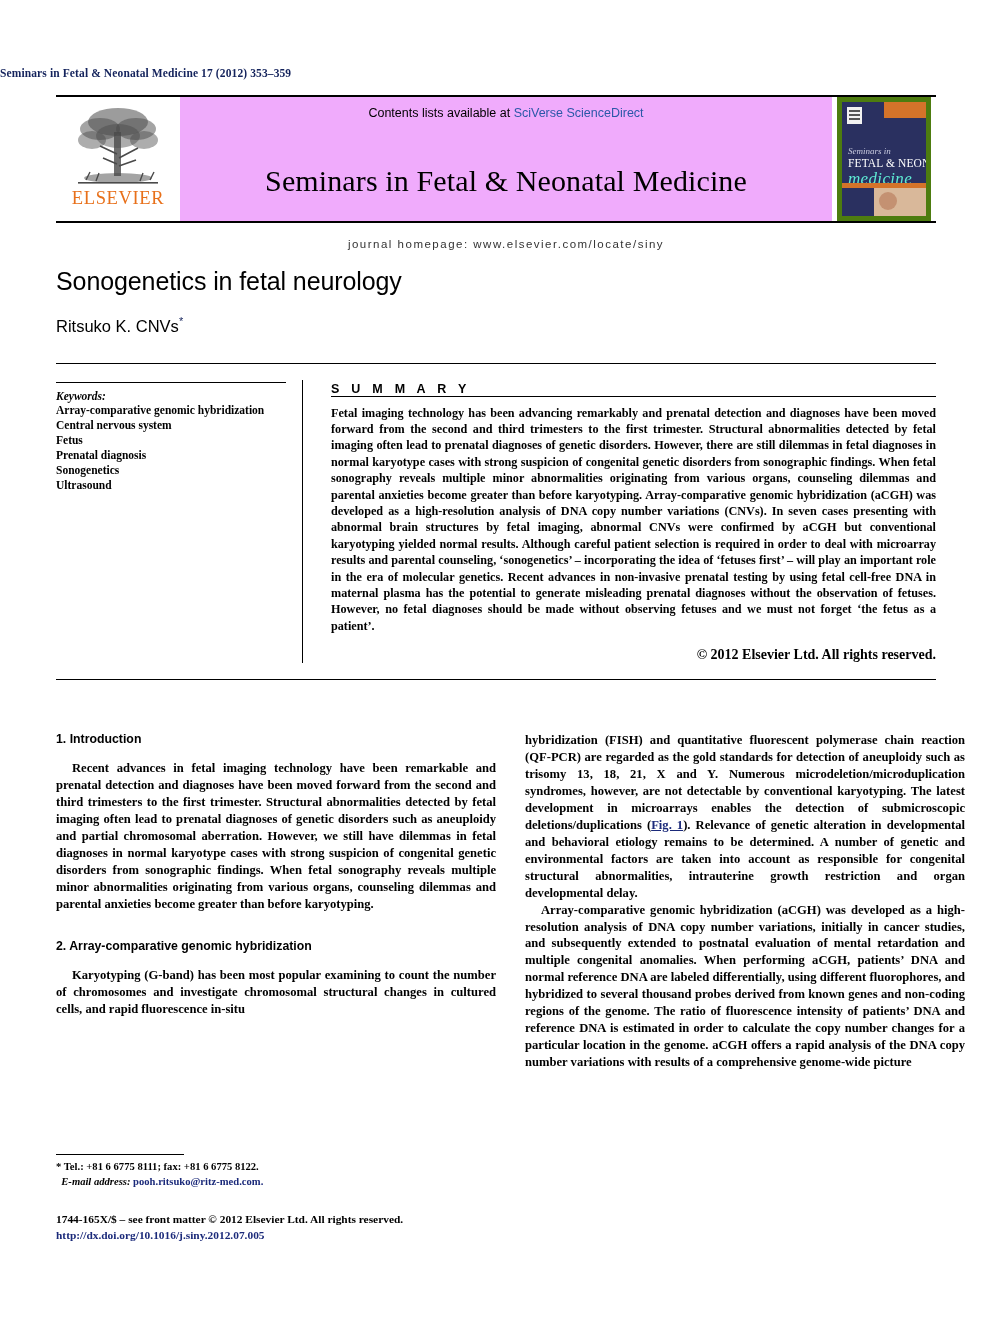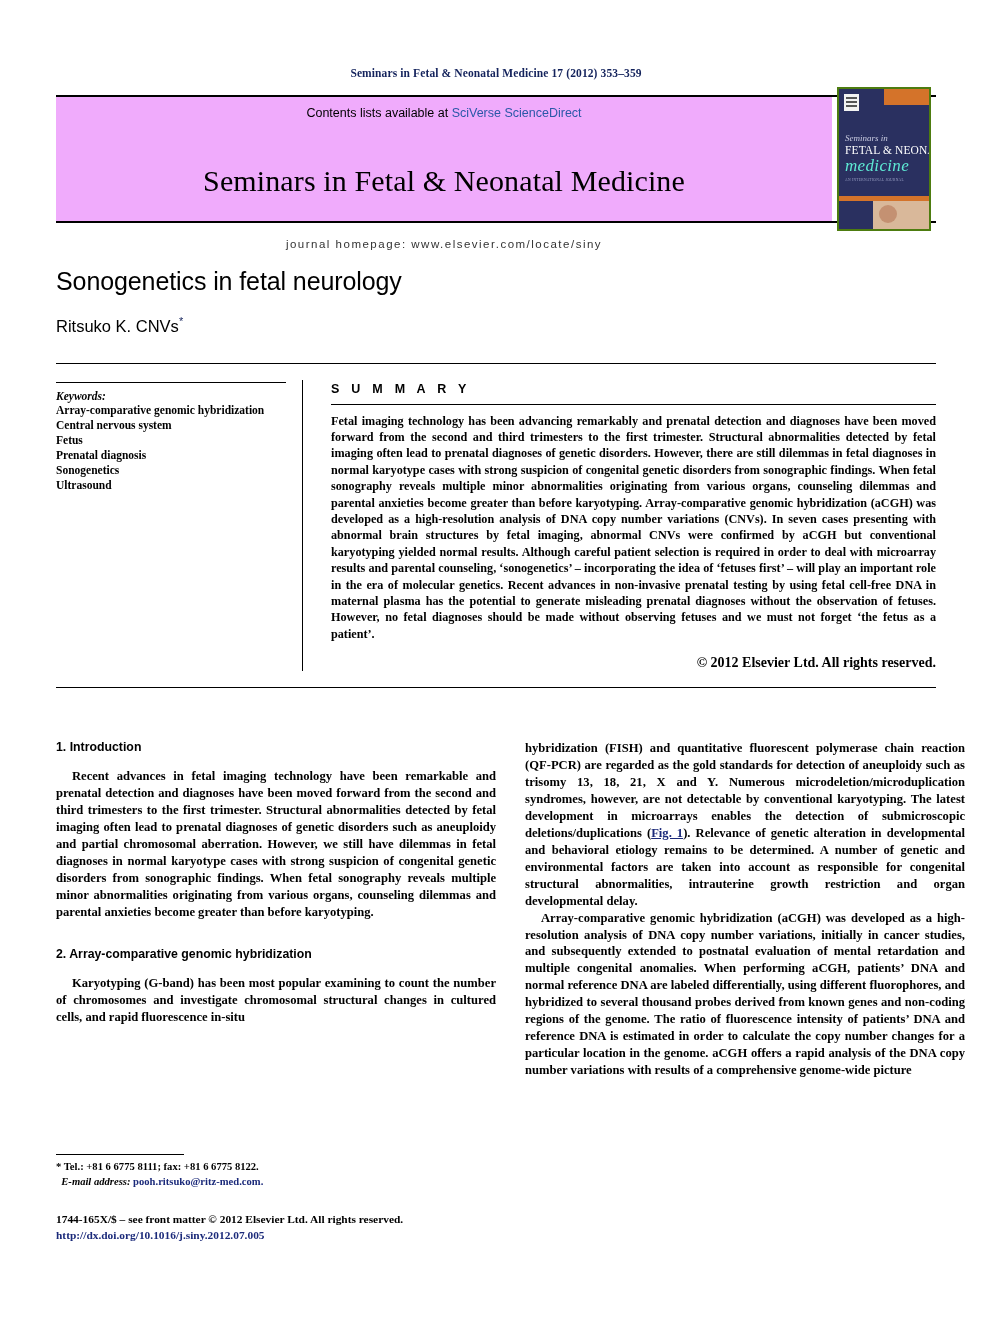--- a/index.html
+++ b/index.html
@@ -17,21 +17,21 @@
   }
   .page {
     position: relative;
     width: 992px;
     height: 1323px;
     padding: 0;
   }
 
   
   .running-head {
-    text-align: center;
+    text-align: left;
     font-size: 11.5px;
     font-weight: bold;
     color: #14235c;
     padding-top: 67px;
     letter-spacing: .01em;
   }
 
   
   .masthead {
     margin: 16px 56px 0 56px;
@@ -92,25 +92,25 @@
   }
   .cover-cell {
     width: 104px;
     flex: 0 0 104px;
     display: flex;
     align-items: center;
     justify-content: center;
     background: #fff;
   }
   .cover-thumb {
-    width: 94px; height: 144px;
+    width: 94px; height: 124px;
     position: relative;
     background: #2a3060;
     overflow: hidden;
-    border: 2px solid #4d7c0f;
+    border: 5px solid #4d7c0f;
   }
   .cv-orange-top { position:absolute; left:50%; top:0; width:50%; height:16px; background:#d4732a; }
   .cv-elsbox { position:absolute; left:5px; top:5px; width:15px; height:17px; background:#f2f2f2; }
   .cv-elsbox::after { content:""; position:absolute; left:2px; top:3px; width:11px; height:2px; background:#555;
      box-shadow: 0 4px 0 #555, 0 8px 0 #555; }
   .cv-sem { position:absolute; left:6px; top:44px; font-family:"Liberation Serif",serif; font-style:italic;
      font-size:9px; color:#c9cbe0; }
   .cv-fetal { position:absolute; left:6px; top:55px; font-family:"Liberation Serif",serif;
      font-size:11.5px; color:#ffffff; letter-spacing:.01em; white-space:nowrap; }
   .cv-med { position:absolute; left:6px; top:67px; font-family:"Liberation Serif",serif; font-style:italic;
@@ -181,21 +181,20 @@
   .sep-col { width: 1px; flex: 0 0 1px; background: #000; margin: 16px 0 16px 0; }
   .sum-col {
     flex: 1 1 auto;
     padding: 18px 0 16px 28px;
   }
   .sum-head {
     font-family: "Liberation Sans", sans-serif;
     font-size: 12.5px;
     font-weight: bold;
     letter-spacing: .34em;
-    margin-bottom: 8px;
   }
   .sum-rule { border-top: 1.6px solid #000; margin-bottom: 8px; }
   .sum-text {
     font-family: "Liberation Serif", serif;
     font-size: 12.2px;
     font-weight: bold;
     line-height: 1.345;
     text-align: justify;
     margin: 0;
   }
@@ -272,20 +271,38 @@
 </style>
 </head>
 <body>
 
 <div class="page">
 
   <div class="running-head">Seminars in Fetal &amp; Neonatal Medicine 17 (2012) 353–359</div>
 
   <div class="masthead">
 
+    <div class="elsevier-cell">
+      <svg class="tree-logo" viewBox="0 0 96 86">
+        <g fill="#4a4a4a">
+          <ellipse cx="48" cy="20" rx="30" ry="14" opacity=".55"></ellipse>
+          <ellipse cx="30" cy="27" rx="20" ry="11" opacity=".5"></ellipse>
+          <ellipse cx="66" cy="27" rx="20" ry="11" opacity=".5"></ellipse>
+          <ellipse cx="22" cy="38" rx="14" ry="9" opacity=".45"></ellipse>
+          <ellipse cx="74" cy="38" rx="14" ry="9" opacity=".45"></ellipse>
+          <ellipse cx="48" cy="34" rx="22" ry="12" opacity=".45"></ellipse>
+          <rect x="44" y="30" width="7" height="44" opacity=".8"></rect>
+          <path d="M47 52 L30 44 M49 56 L68 46 M47 62 L33 56 M49 64 L66 58" stroke="#4a4a4a" stroke-width="1.6" fill="none"></path>
+          <ellipse cx="48" cy="76" rx="34" ry="5" opacity=".5"></ellipse>
+          <path d="M16 78 L20 70 M26 79 L29 71 M70 79 L73 71 M80 78 L84 70" stroke="#4a4a4a" stroke-width="1.4" fill="none"></path>
+        </g>
+        <rect x="8" y="80" width="80" height="1.6" fill="#4a4a4a"></rect>
+      </svg>
+      <div class="elsevier-word">ELSEVIER</div>
+    </div>
 
     <div class="journal-cell">
       <div class="contents-line">
         <span>Contents lists available at </span><span class="sd-link">SciVerse ScienceDirect</span>
       </div>
       <div class="journal-name">Seminars in Fetal &amp; Neonatal Medicine</div>
       <div class="homepage-line">journal homepage: www.elsevier.com/locate/siny</div>
     </div>
 
     <div class="cover-cell">

